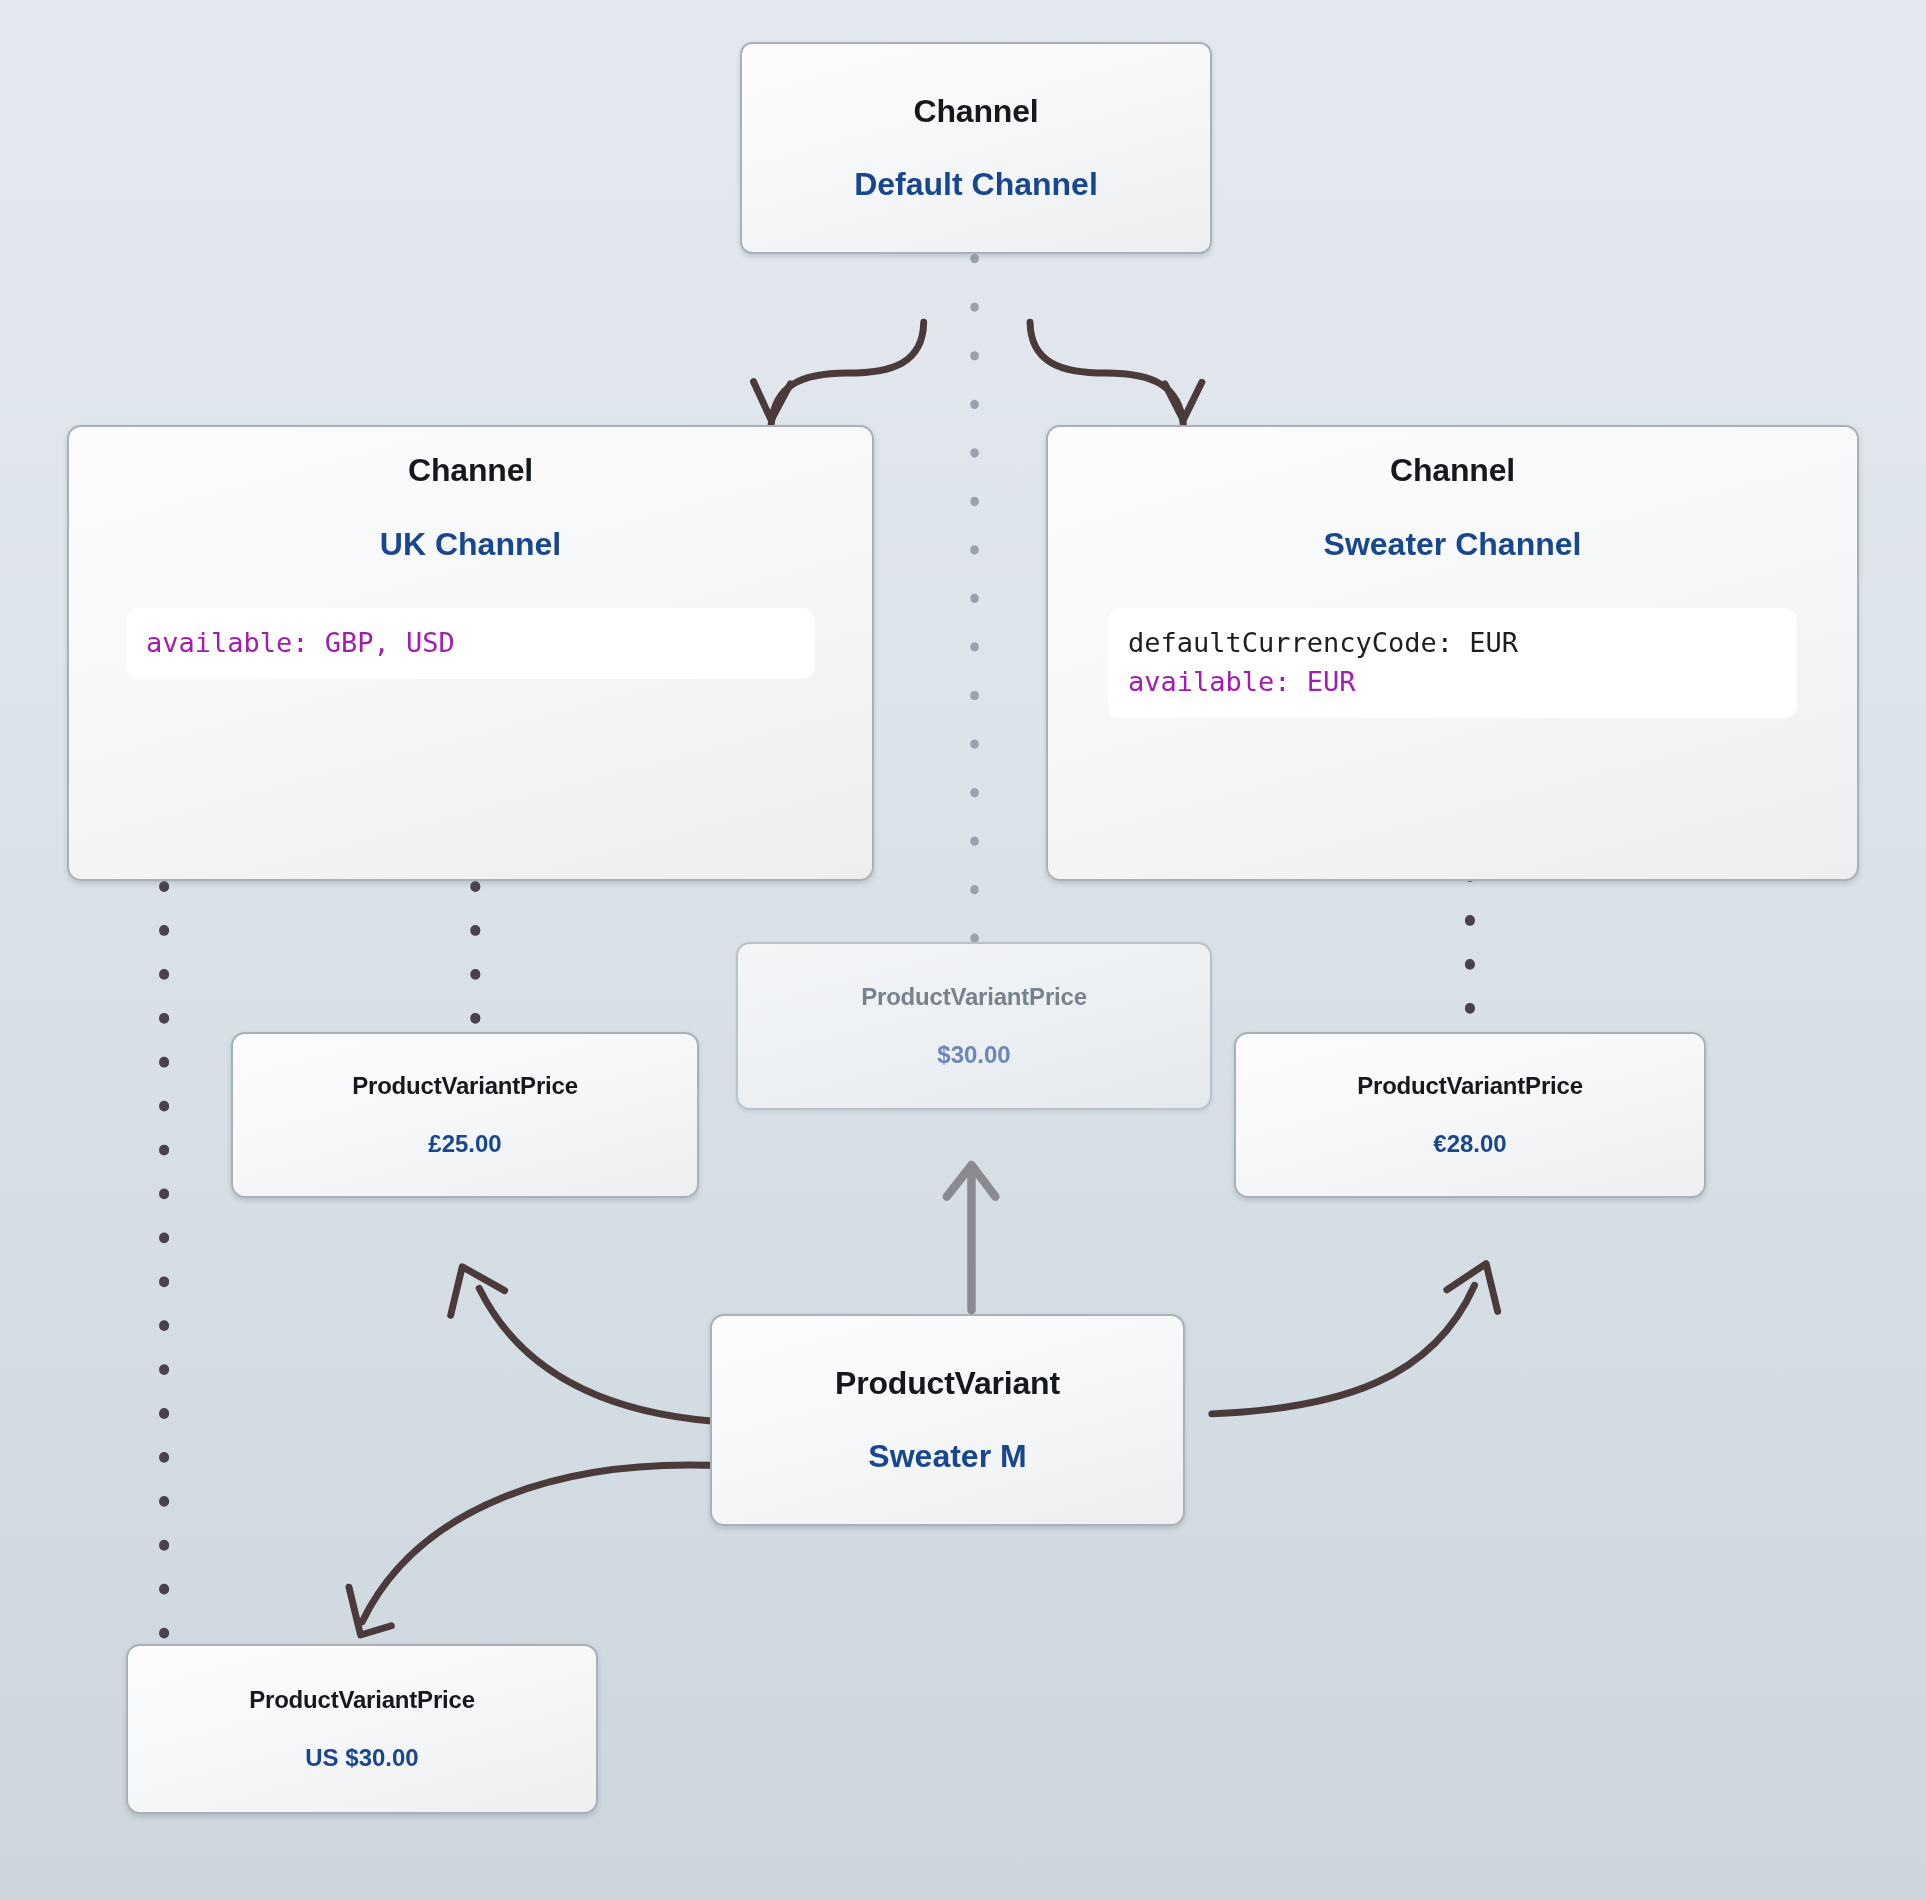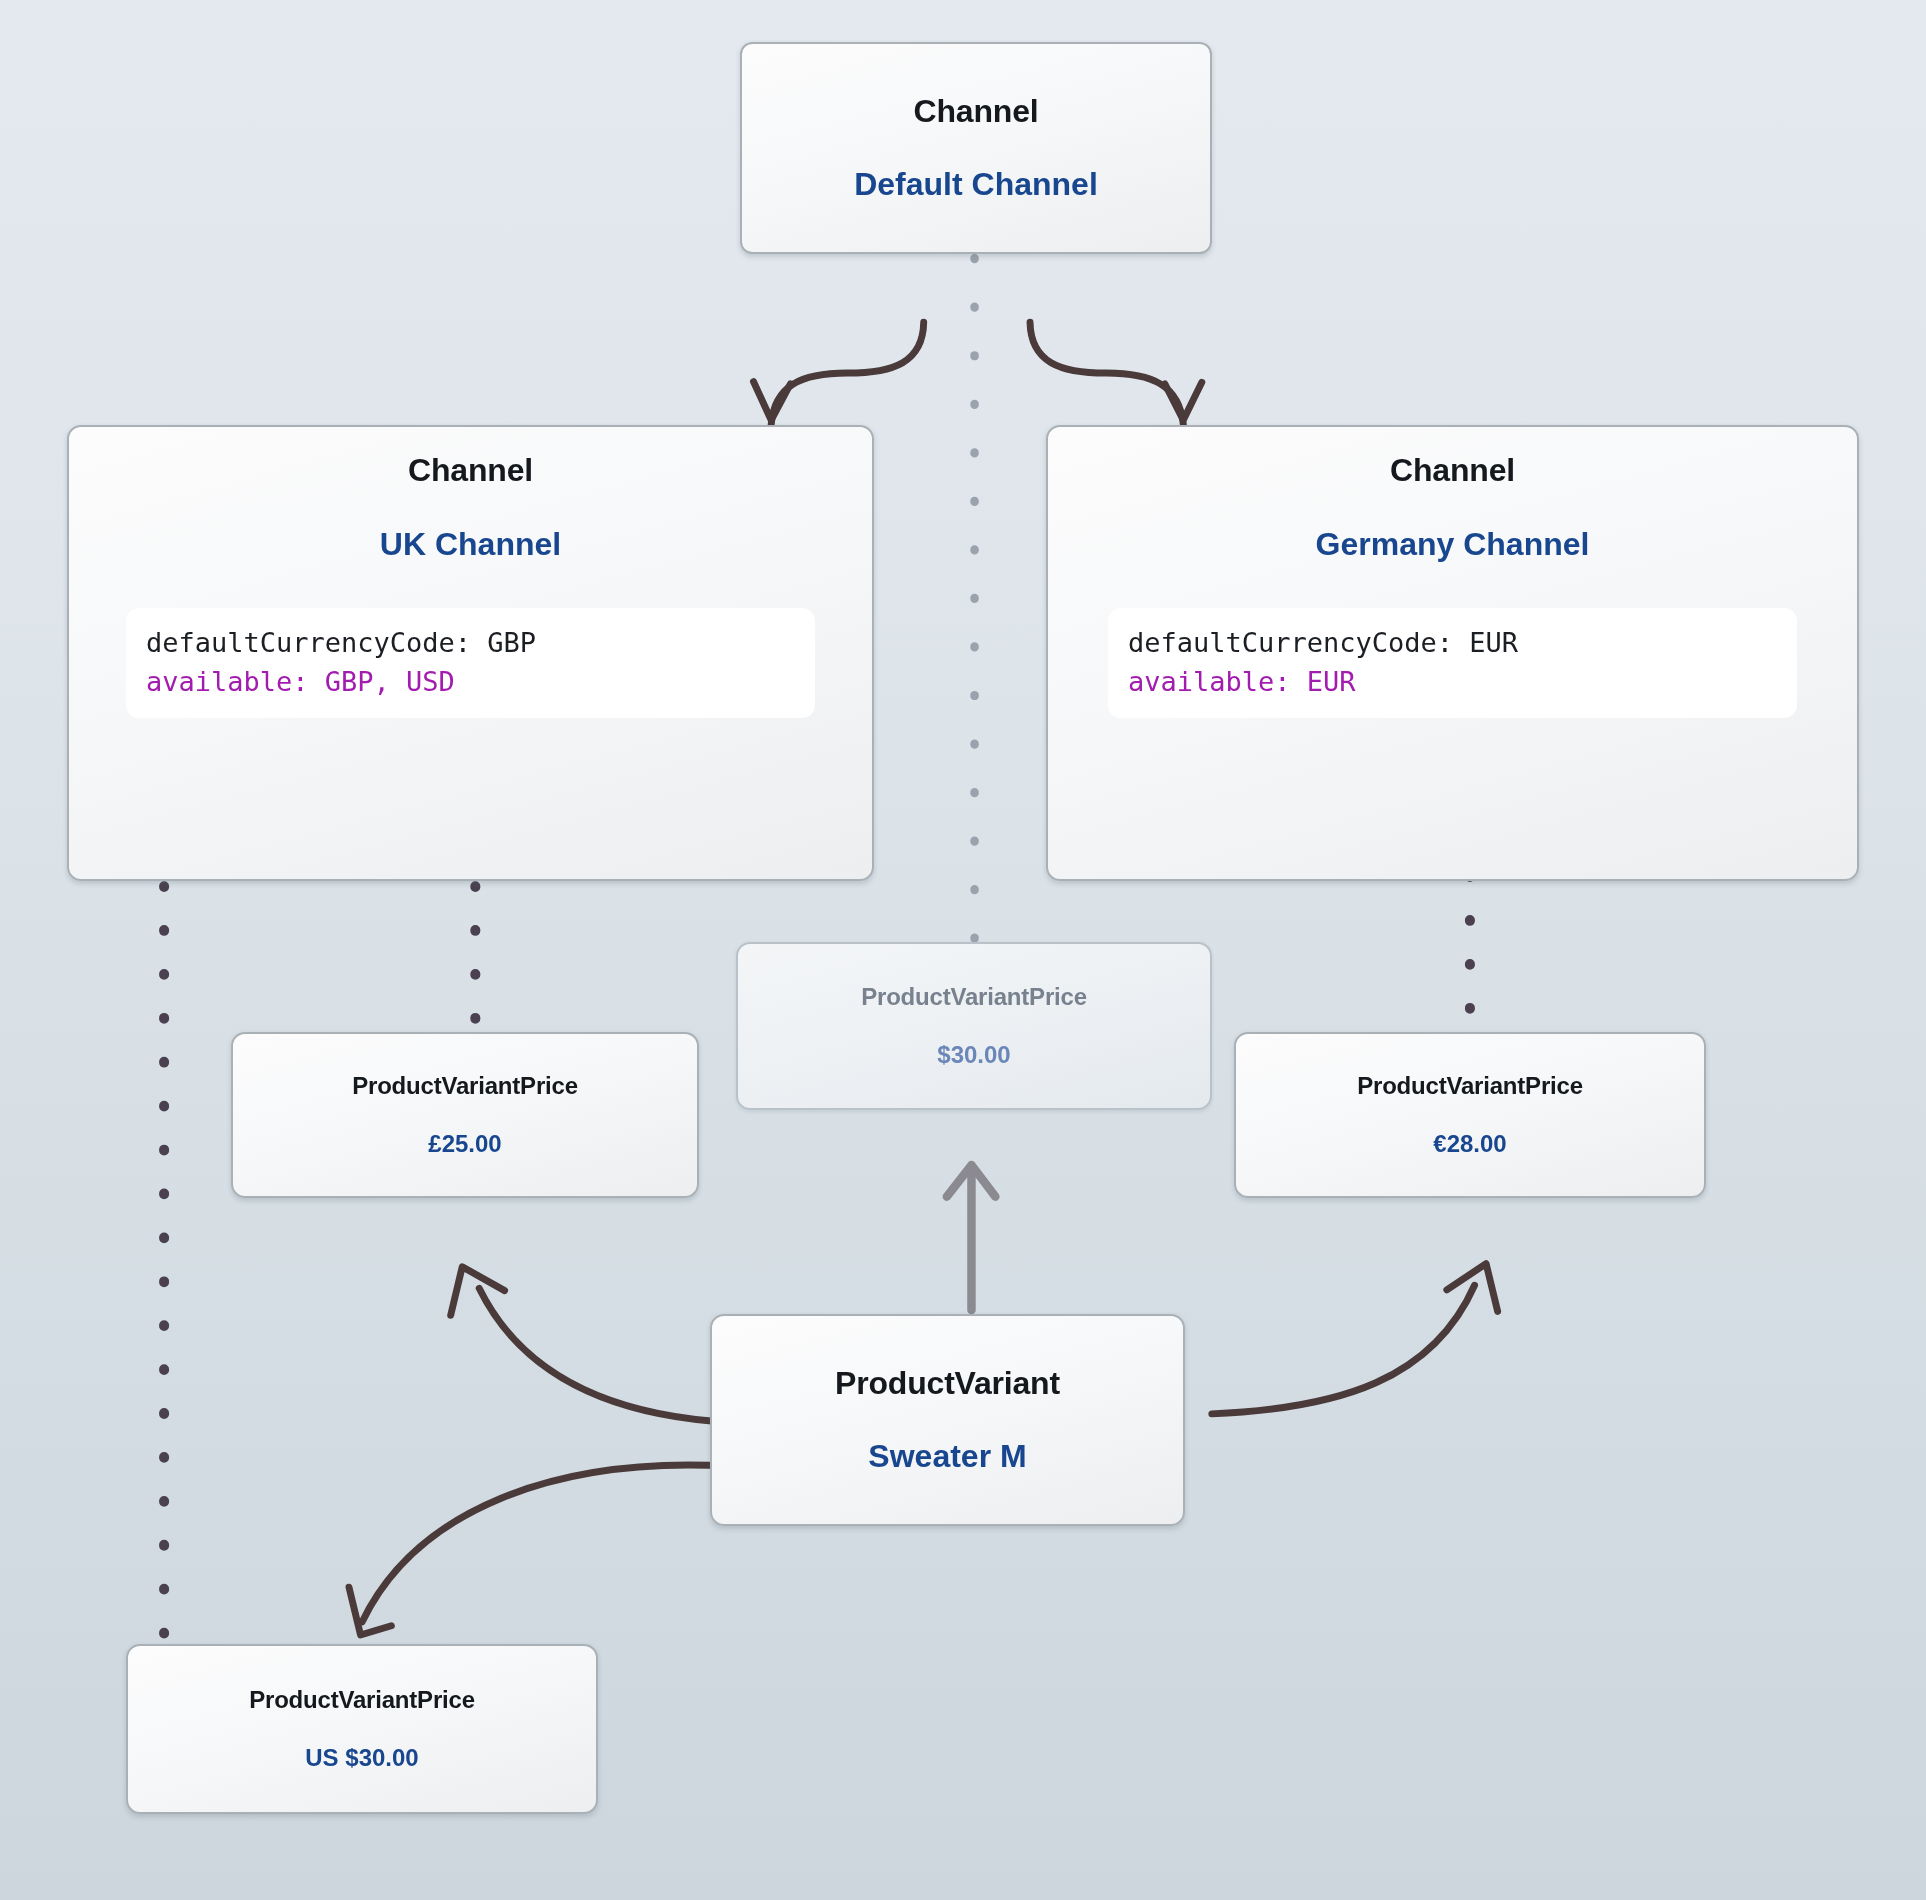--- a/index.html
+++ b/index.html
@@ -186,28 +186,27 @@
 
   <div class="node" id="node-default-channel">
     <div class="node-type">Channel</div>
     <div class="node-label">Default Channel</div>
   </div>
 
   <div class="node channel-node" id="node-uk-channel">
     <div class="node-type">Channel</div>
     <div class="node-label">UK Channel</div>
     <div class="prop-box">
-      <div class="prop-line prop-default">defaultCurrencyCode: GBP</div>
       <div class="prop-line prop-available">available: GBP, USD</div>
     </div>
   </div>
 
   <div class="node channel-node" id="node-germany-channel">
     <div class="node-type">Channel</div>
-    <div class="node-label">Germany Channel</div>
+    <div class="node-label">Sweater Channel</div>
     <div class="prop-box">
       <div class="prop-line prop-default">defaultCurrencyCode: EUR</div>
       <div class="prop-line prop-available">available: EUR</div>
     </div>
   </div>
 
   <div class="node price-node" id="node-price-gbp">
     <div class="node-type">ProductVariantPrice</div>
     <div class="node-label">£25.00</div>
   </div>

